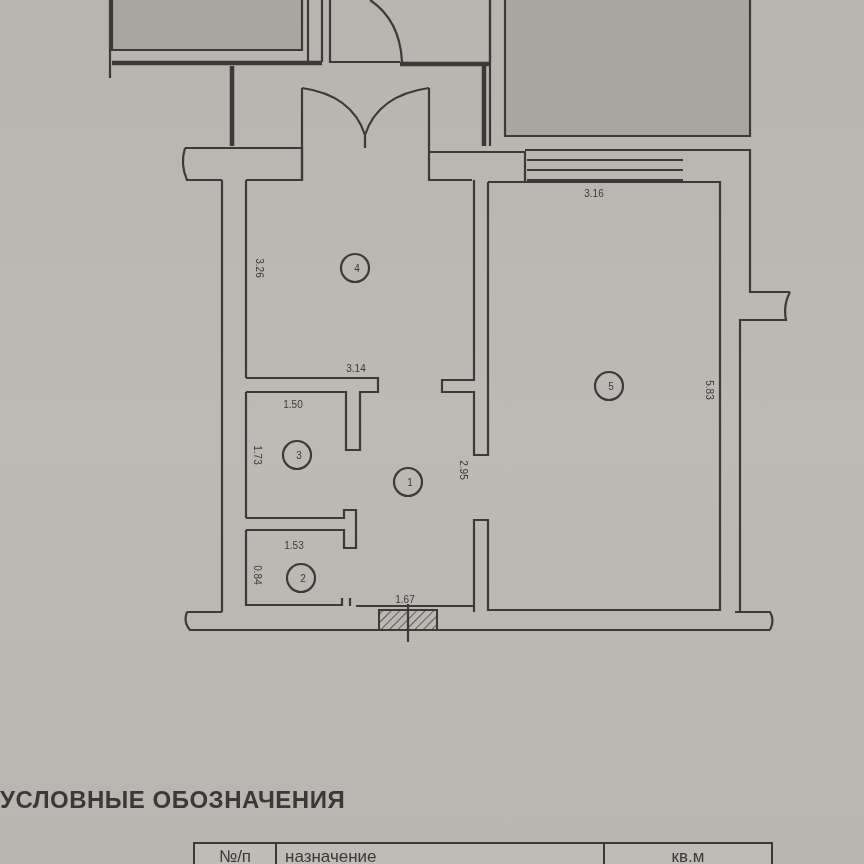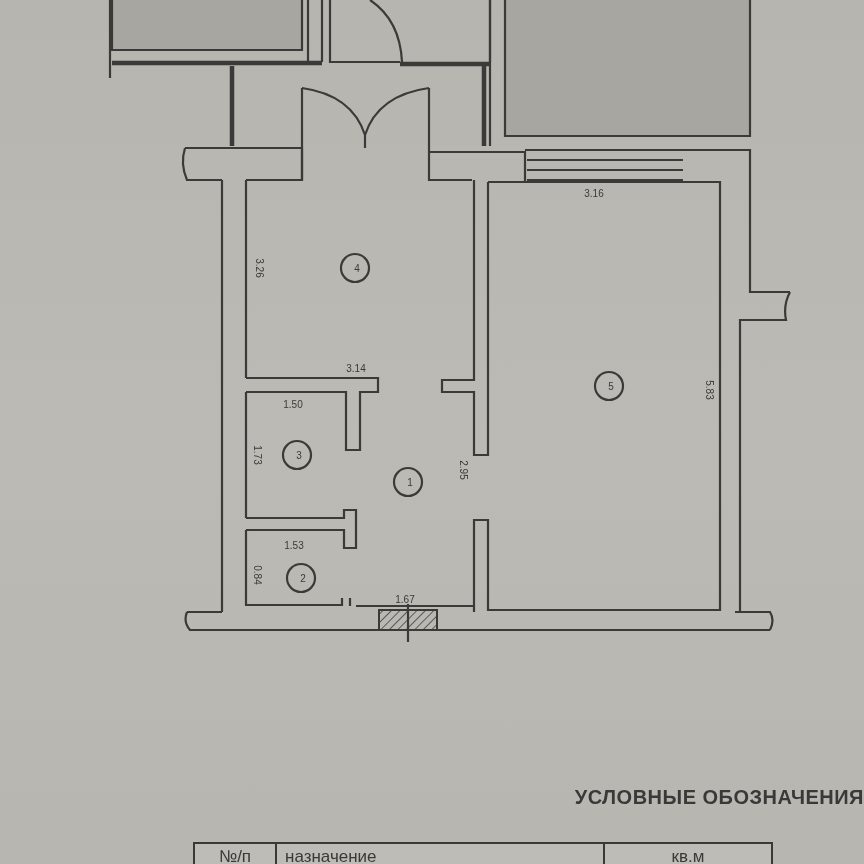--- a/index.html
+++ b/index.html
@@ -33,24 +33,24 @@
       font-family: "Liberation Sans", sans-serif;
       font-size: 10px;
       fill: #3b3a38;
       text-anchor: middle;
       dominant-baseline: central;
     }
     .legend-title {
       position: absolute;
       left: 0; width: 864px;
       top: 786px;
-      text-align: right;
+      text-align: left;
       font-family: "Liberation Sans", sans-serif;
       font-weight: bold;
-      font-size: 20px;
+      font-size: 24px;
       letter-spacing: 0.5px;
       color: #3a3937;
     }
     .legend-table {
       position: absolute;
       left: 193px;
       top: 842px;
       width: 580px;
       height: 40px;
       border: 2px solid #3a3937;

